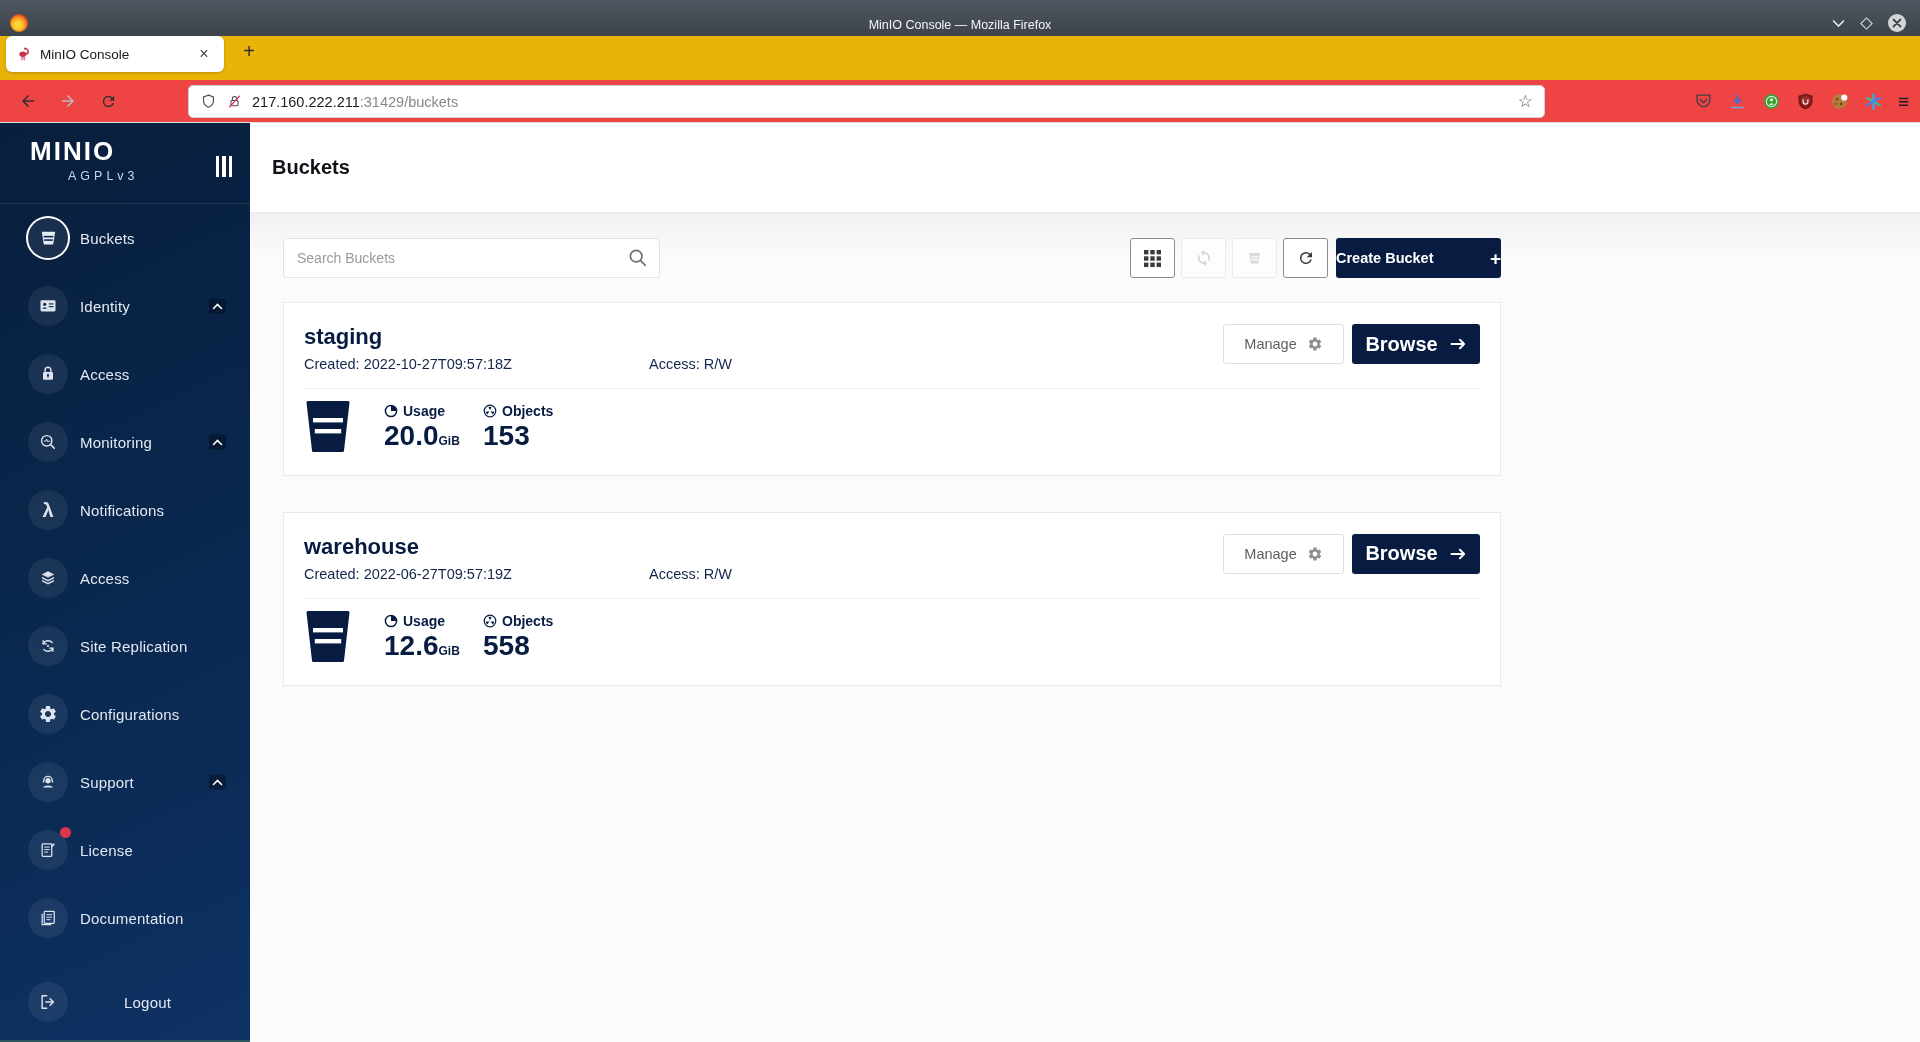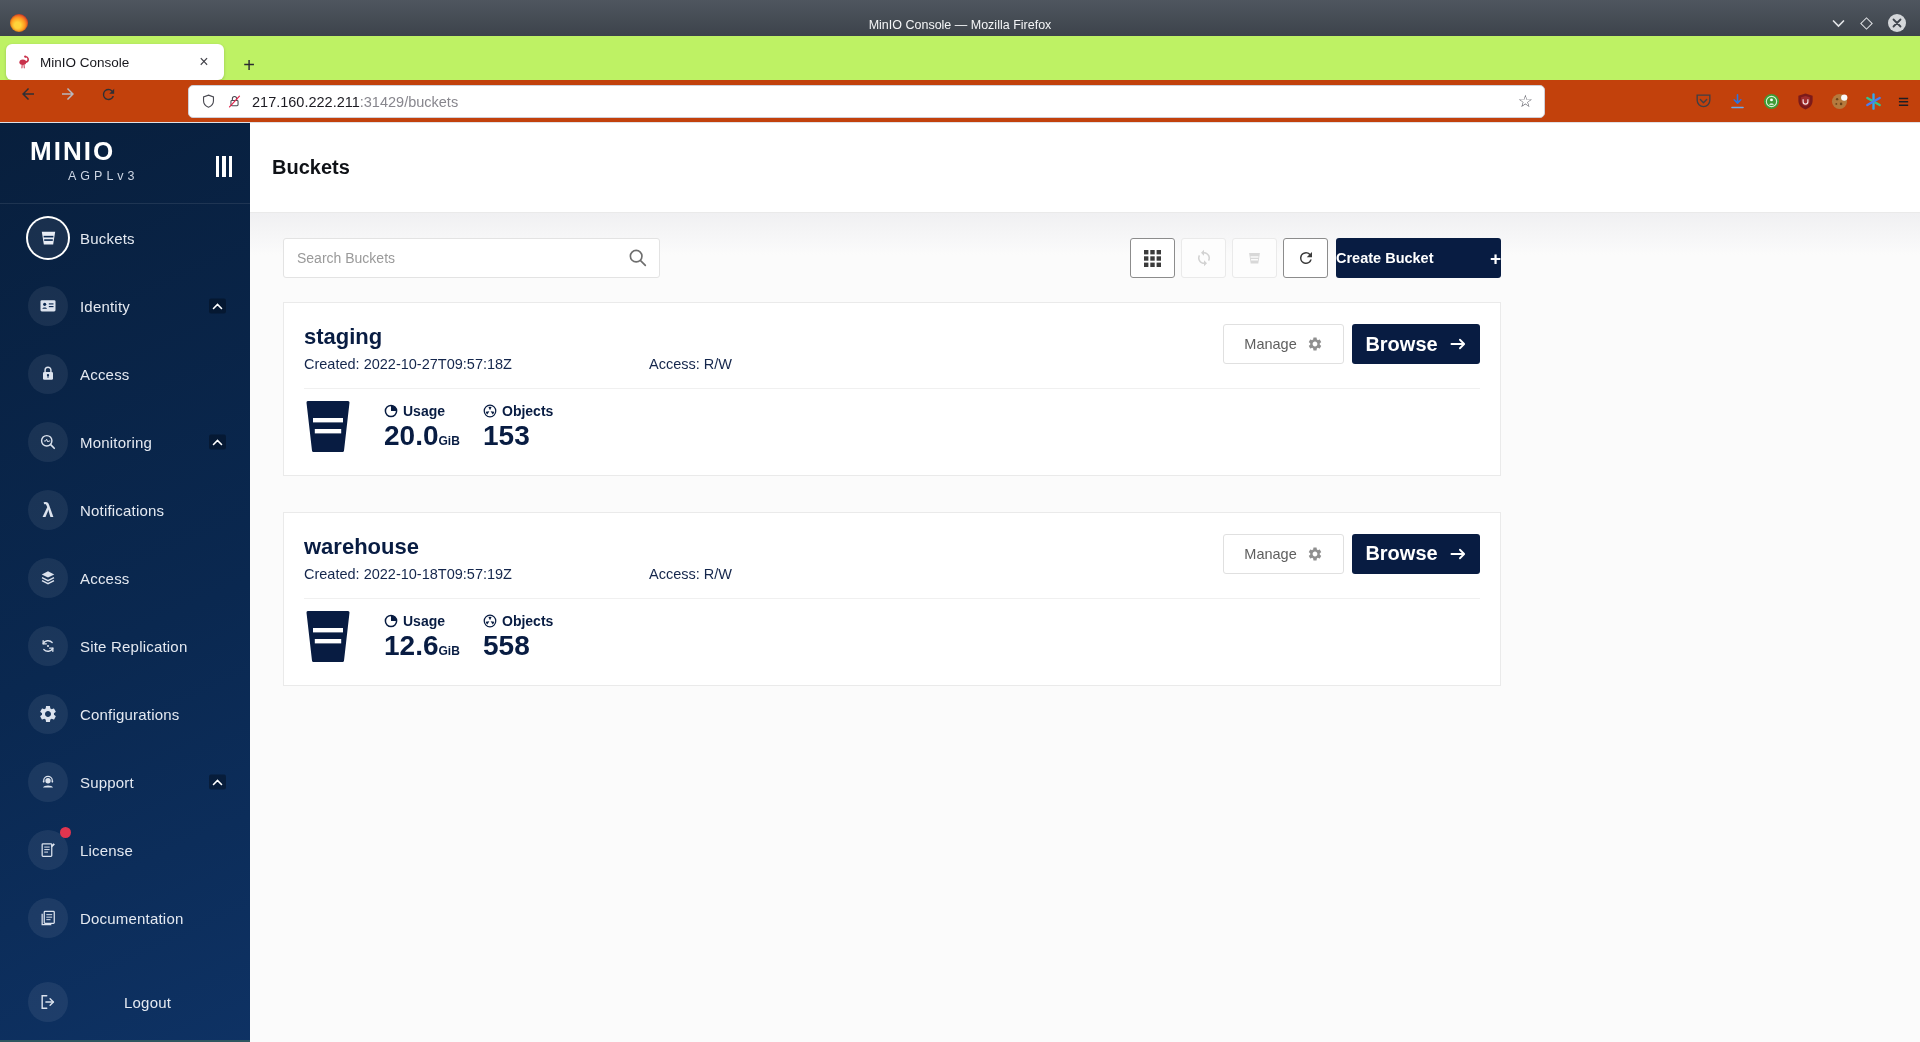--- a/index.html
+++ b/index.html
@@ -9,28 +9,28 @@
   
   .titlebar{height:36px;background:linear-gradient(#4f565f,#3d434b);display:flex;align-items:flex-end;padding:4px 10px;position:relative;}
   .ff-logo{width:18px;height:18px;border-radius:50%;background:radial-gradient(circle at 42% 62%,#ffd43b 0 20%,#ff9a1e 48%,#e03c31 78%,#a32a1c 100%);box-shadow:inset 0 0 2px rgba(120,30,0,.6);}
   .tb-title{position:absolute;left:0;right:0;text-align:center;color:#f4f5f7;font-size:12.5px;pointer-events:none;}
   .win-ctrls{margin-left:auto;display:flex;align-items:center;gap:17px;z-index:2;padding-right:4px;}
   .wc{display:flex;align-items:center;justify-content:center;}
   .wc-diamond{width:9px;height:9px;border:1.6px solid #e2e4e7;transform:rotate(45deg);}
   .wc-close{width:18px;height:18px;border-radius:50%;background:#d4d7da;}
 
   
-  .tabbar{height:44px;background:#bef264;display:flex;align-items:flex-end;padding:0 6px;}
+  .tabbar{height:44px;background:#eab308;display:flex;align-items:flex-start;padding:0 6px;}
   .tab{width:218px;height:36px;background:#fff;border-radius:6px;box-shadow:0 1px 3px rgba(25,25,35,.22);display:flex;align-items:center;padding:0 10px;gap:8px;}
   .tab-title{font-size:13.5px;color:#17171d;flex:1;white-space:nowrap;overflow:hidden;}
   .tab-close{color:#44444b;font-size:16px;width:20px;height:20px;border-radius:4px;display:flex;align-items:center;justify-content:center;}
   .newtab{font-size:20px;color:#2b2b31;width:30px;height:30px;margin-left:10px;display:flex;align-items:center;justify-content:center;border-radius:4px;}
 
   
-  .navbar{height:43px;background:#c2410c;border-bottom:1px solid #e0e0e5;position:relative;display:flex;padding-left:14px;gap:12px;}
+  .navbar{height:43px;background:#ef4444;border-bottom:1px solid #e0e0e5;position:relative;display:flex;align-items:center;padding-left:14px;gap:12px;}
   .nav-btn{width:28px;height:28px;display:flex;align-items:center;justify-content:center;border-radius:4px;}
   .urlbar{position:absolute;left:188px;top:5px;width:1357px;height:33px;background:#fff;border:1px solid #cfcfd8;border-radius:5px;display:flex;align-items:center;padding:0 11px;gap:9px;}
   .url-text{font-size:14.5px;color:#1c1b22;flex:1;white-space:nowrap;}
   .url-dim{color:#87868d;}
   .star-glyph{font-size:17px;color:#55555e;}
   .nav-icons{position:absolute;right:12px;top:0;height:43px;display:flex;align-items:center;gap:15px;}
   .menu-glyph{font-size:19px;color:#1e1e24;letter-spacing:-1px;}
 
   
   .app{display:flex;height:927px;position:relative;}
@@ -467,21 +467,21 @@
             <div class="stat-value">153</div>
           </div>
         </div>
       </div>
 
       <div class="card card-second">
         <div class="card-head">
           <div class="ch-left">
             <div class="bucket-name">warehouse</div>
             <div class="meta-row">
-              <span class="meta-created">Created: 2022-10-18T09:57:19Z</span>
+              <span class="meta-created">Created: 2022-06-27T09:57:19Z</span>
               <span>Access: R/W</span>
             </div>
           </div>
           <div class="ch-btns">
             <button class="manage-btn">
               <span>Manage</span>
               <svg width="16" height="16" viewBox="0 0 24 24">
                   <path d="M19.14 12.94c.04-.3.06-.61.06-.94s-.02-.64-.07-.94l2.03-1.58c.18-.14.23-.41.12-.61l-1.92-3.32c-.12-.22-.37-.29-.59-.22l-2.39.96c-.5-.38-1.03-.7-1.62-.94l-.36-2.54c-.04-.24-.24-.41-.48-.41h-3.84c-.24 0-.43.17-.47.41l-.36 2.54c-.59.24-1.13.57-1.62.94l-2.39-.96c-.22-.08-.47 0-.59.22L2.74 8.87c-.12.21-.08.47.12.61l2.03 1.58c-.05.3-.09.63-.09.94s.02.64.07.94l-2.03 1.58c-.18.14-.23.41-.12.61l1.92 3.32c.12.22.37.29.59.22l2.39-.96c.5.38 1.03.7 1.62.94l.36 2.54c.05.24.24.41.48.41h3.84c.24 0 .44-.17.47-.41l.36-2.54c.59-.24 1.13-.56 1.62-.94l2.39.96c.22.08.47 0 .59-.22l1.92-3.32c.12-.22.07-.47-.12-.61l-2.01-1.58zM12 15.6c-1.98 0-3.6-1.62-3.6-3.6s1.62-3.6 3.6-3.6 3.6 1.62 3.6 3.6-1.62 3.6-3.6 3.6z" fill="#8f8f8f"></path>
                 </svg>
             </button>

